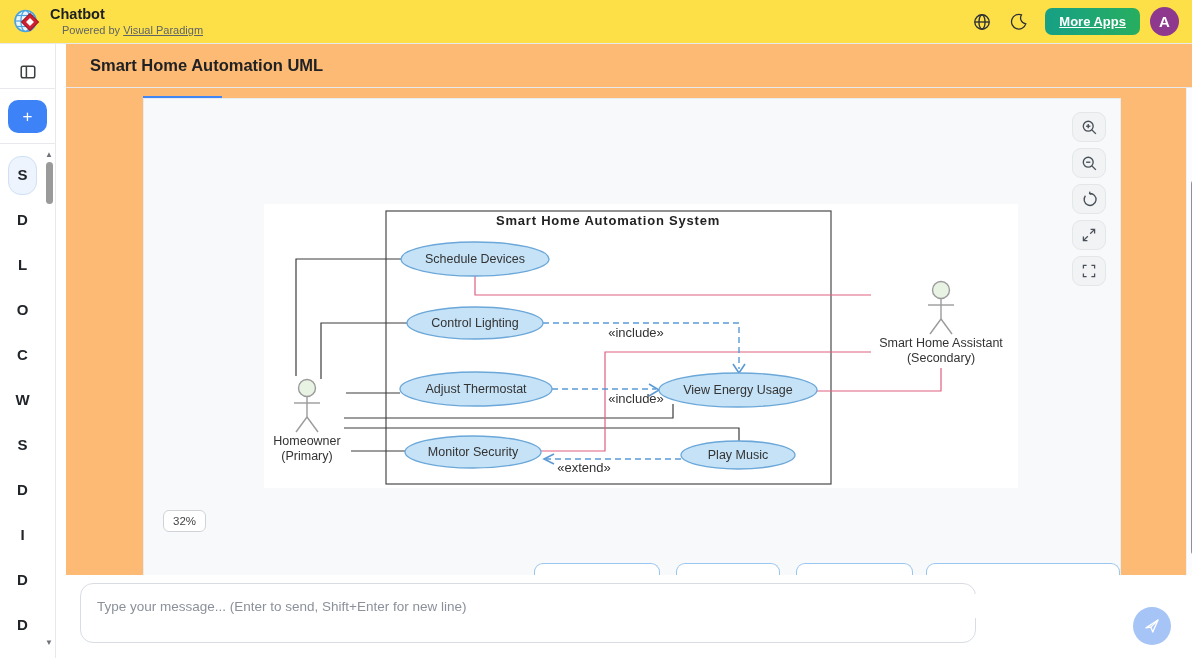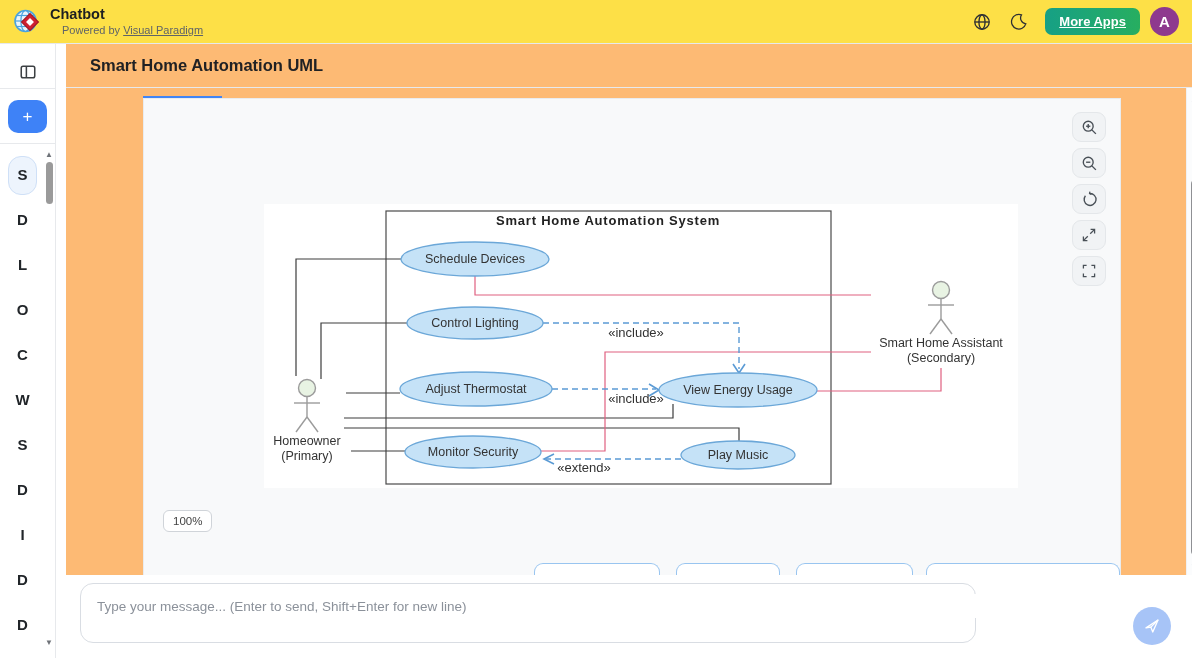--- a/index.html
+++ b/index.html
@@ -268,21 +268,21 @@
             <line x1="677" y1="94.5" x2="677" y2="115"></line>
             <line x1="664" y1="101" x2="690" y2="101"></line>
             <line x1="677" y1="115" x2="666" y2="130"></line>
             <line x1="677" y1="115" x2="688" y2="130"></line>
           </g>
           <text x="677" y="143" text-anchor="middle" font-size="12.5" fill="#333">Smart Home Assistant</text>
           <text x="677" y="158" text-anchor="middle" font-size="12.5" fill="#333">(Secondary)</text>
         </g>
       </svg>
 
-      <div class="zoom-badge">100%</div>
+      <div class="zoom-badge">32%</div>
     </section>
 
     <div class="viewer-toolbar">
       <button class="vt-btn">
         <svg width="17" height="17" viewBox="0 0 20 20" fill="none" stroke="#495057" stroke-width="1.6">
           <circle cx="8.5" cy="8.5" r="5.8"></circle>
             <line x1="12.8" y1="12.8" x2="17.5" y2="17.5"></line>
           <line x1="6" y1="8.5" x2="11" y2="8.5"></line>
             <line x1="8.5" y1="6" x2="8.5" y2="11"></line>
         </svg>

